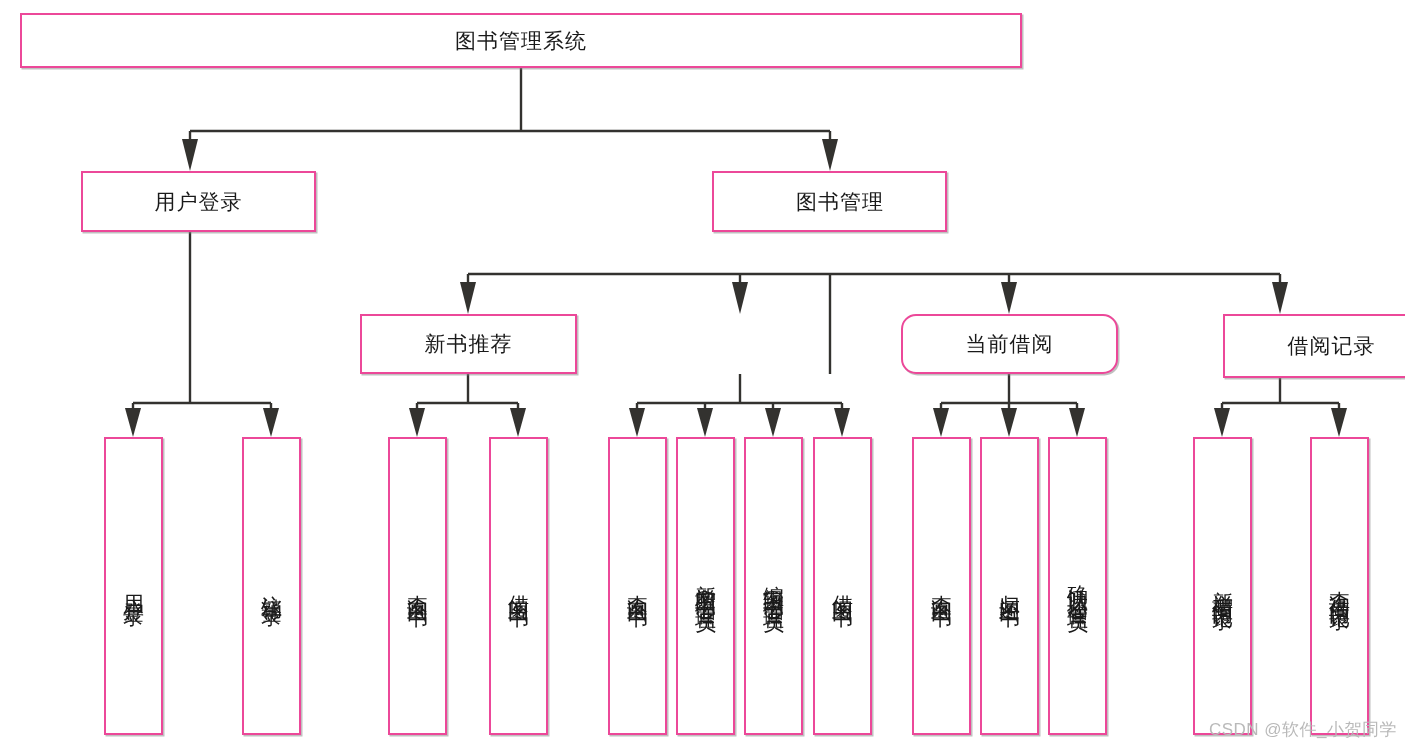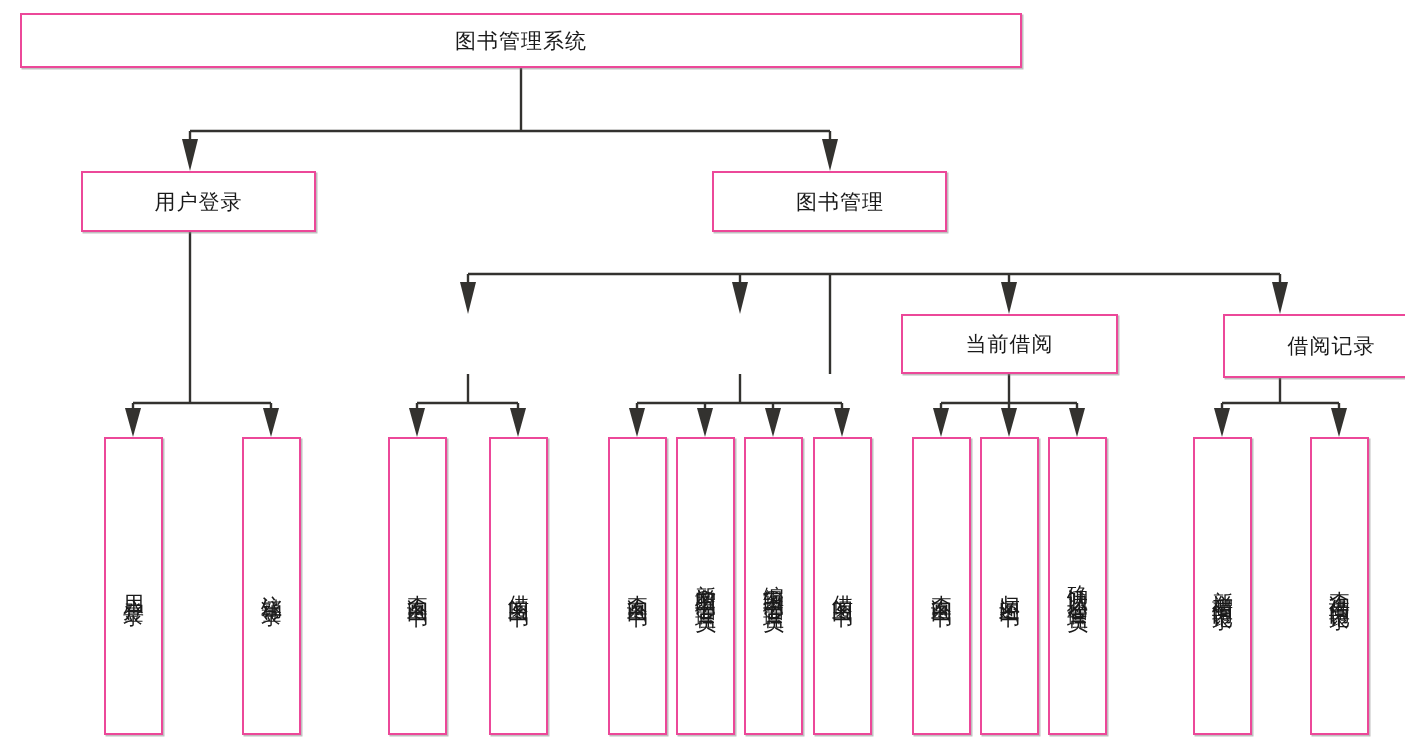--- a/index.html
+++ b/index.html
@@ -144,21 +144,24 @@
     <span class="label">图书管理系统</span>
   </div>
 
   <div class="node horiz" style="left:81px;top:171px;width:235px;height:61px;">
     <span class="label">用户登录</span>
   </div>
   <div class="node horiz" style="left:712px;top:171px;width:235px;height:61px;padding-left:21px;">
     <span class="label">图书管理</span>
   </div>
 
-  <div class="node horiz" style="left:901px;top:314px;width:217px;height:60px;">
+  <div class="node horiz" style="left:360px;top:314px;width:217px;height:60px;">
+    <span class="label">新书推荐</span>
+  </div>
+  <div class="node horiz" style="left:901px;top:314px;width:217px;height:60px;border-radius:15px;">
     <span class="label">当前借阅</span>
   </div>
   <div class="node horiz" style="left:1223px;top:314px;width:217px;height:64px;">
     <span class="label">借阅记录</span>
   </div>
 
   <div class="node vert" style="left:104px;top:437px;width:59px;height:298px;">
     <span class="label">用户登录</span>
   </div>
   <div class="node vert" style="left:242px;top:437px;width:59px;height:298px;">
@@ -195,14 +198,15 @@
     <span class="label">确认归还（管理员）</span>
   </div>
 
   <div class="node vert" style="left:1193px;top:437px;width:59px;height:298px;">
     <span class="label">新增借阅记录</span>
   </div>
   <div class="node vert" style="left:1310px;top:437px;width:59px;height:298px;">
     <span class="label">查询借阅记录</span>
   </div>
 
+  <div id="watermark">CSDN @软件_小贺同学</div>
 
 </div>
 
 </body></html>

